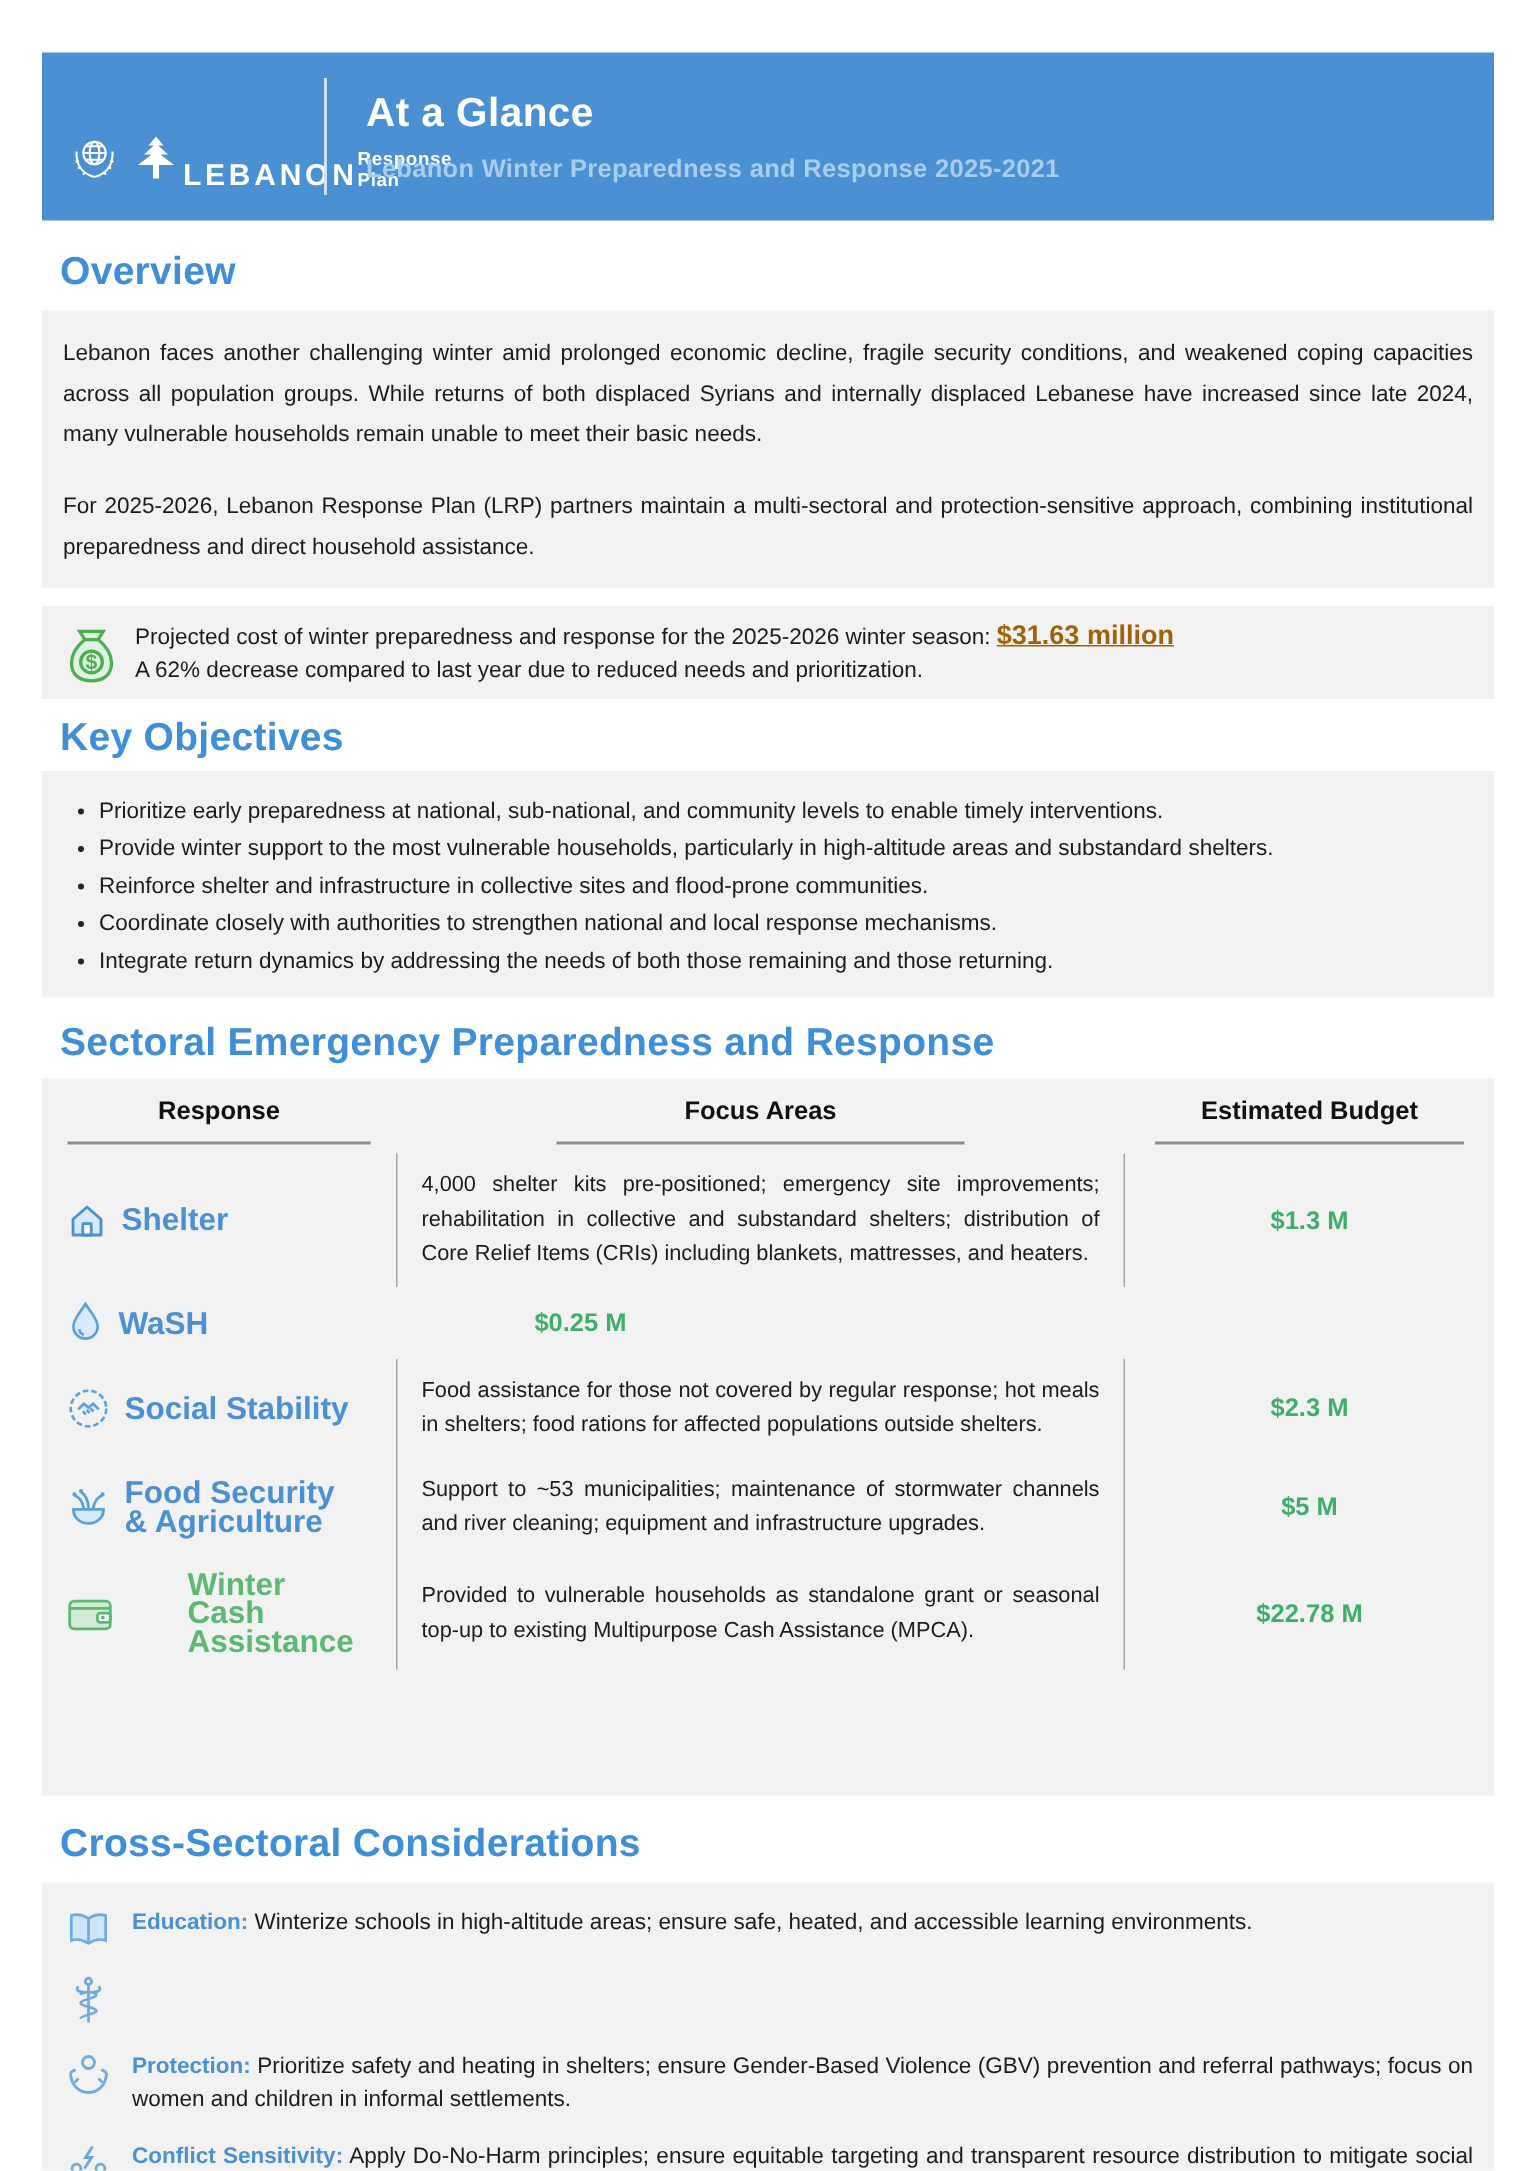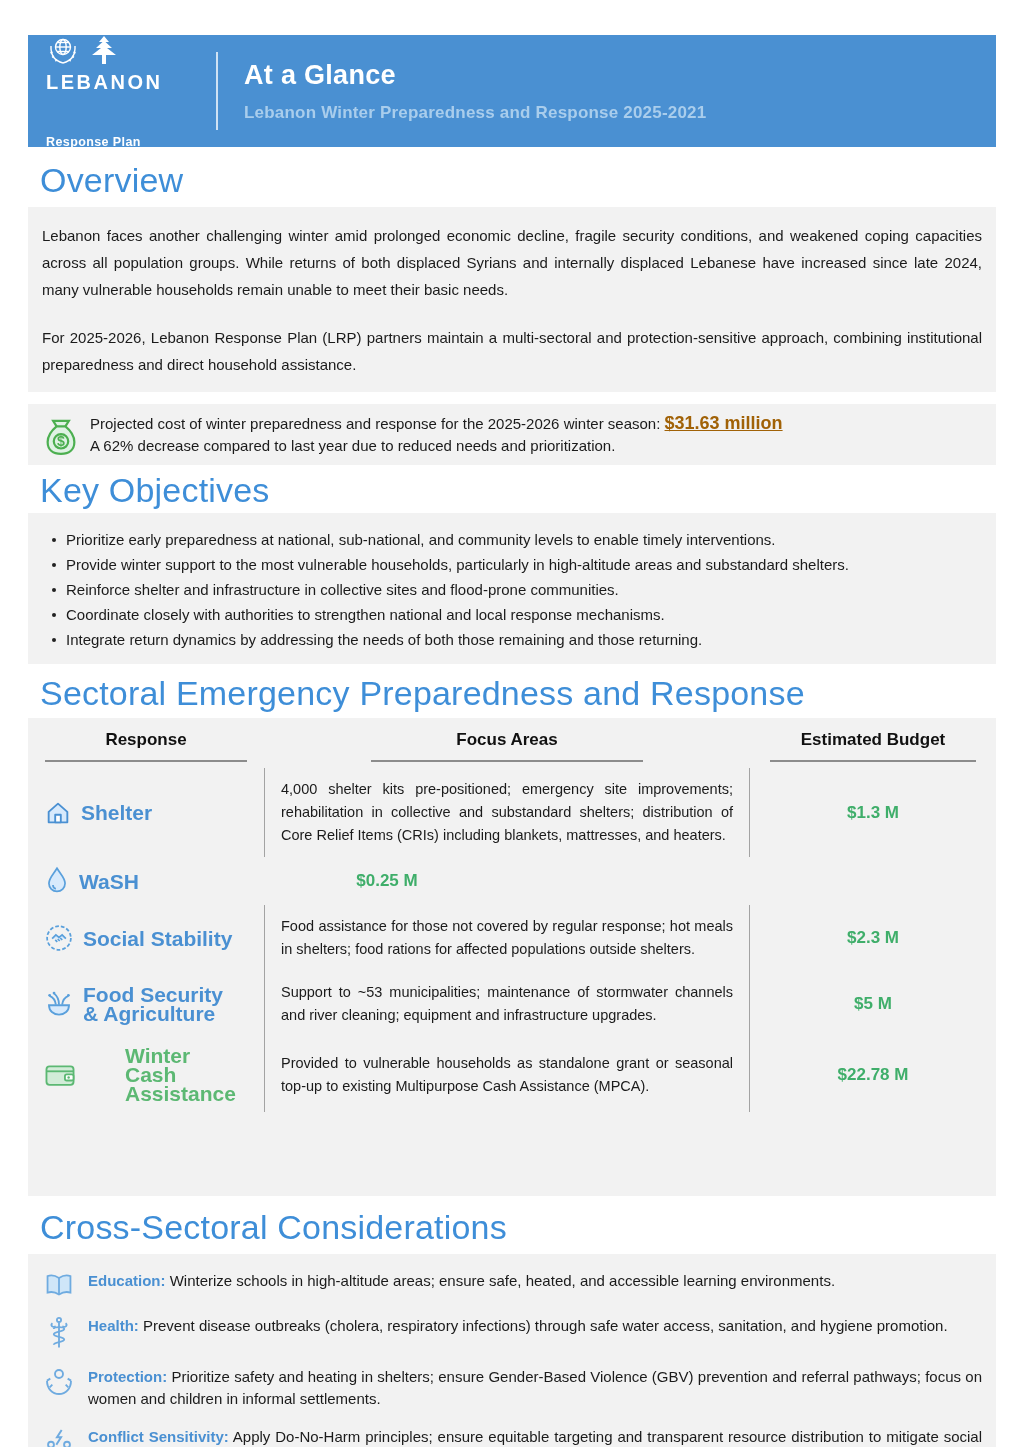--- a/index.html
+++ b/index.html
@@ -1,30 +1,30 @@
 <!DOCTYPE html>
 <html><head>
 <meta charset="utf-8">
 <style>
   * { margin:0; padding:0; box-sizing:border-box; }
   html,body { width:1024px; background:#ffffff; font-family:"Liberation Sans", sans-serif; color:#1b1b1b; }
   .page { width:1024px; height:1447px; padding:35px 28px 0 28px; position:relative; }
 
   
   .topbar { height:112px; background:#4a90d2; display:flex; align-items:center; padding:0 24px 0 18px; }
-  .logo { display:flex; flex-direction:column; align-items:flex-start; width:150px; color:#fff; }
+  .logo { display:flex; flex-direction:row; align-items:flex-end; width:150px; color:#fff; }
   .logo-icons { display:flex; align-items:flex-end; gap:6px; margin-bottom:4px; }
   .logo-name { font-size:20px; font-weight:800; letter-spacing:2.5px; line-height:20px; }
   .logo-sub { font-size:12.5px; font-weight:700; letter-spacing:.4px;margin-top:43px; }
   .v-divider { width:2px; height:78px; background:#cfe2f4; margin:0 26px 0 20px; }
   .titles h1 { color:#ffffff; font-size:27px; font-weight:800; letter-spacing:.3px; margin-bottom:12px; }
   .titles h2 { color:#a9cdec; font-size:17px; font-weight:700; letter-spacing:.2px; }
 
   
-  .sec-h { color:#3e8ed8; font-size:34px; font-weight:400; letter-spacing:.2px; margin-left:12px; line-height:30px; }
+  .sec-h { color:#3e8ed8; font-size:26px; font-weight:700; letter-spacing:.2px; margin-left:12px; line-height:30px; }
   .h-overview { margin-top:18px; }
   .h-keyobj   { margin-top:10px; }
   .h-sectoral { margin-top:14px; }
   .h-cross    { margin-top:16px; }
 
   
   .gblock { background:#f2f2f2; }
   .block-overview { margin-top:12px; padding:15px 14px 14px 14px; min-height:152px; }
   .block-overview p { font-size:15px; line-height:27px; text-align:justify; }
   .block-overview p + p { margin-top:21px; }
@@ -265,21 +265,20 @@
 
     <div class="cs-item">
       <span class="cs-icon">
         <svg width="24" height="34" viewBox="0 0 18 26" fill="none" stroke="#6fabe0" stroke-width="1.4">
           <circle cx="9" cy="3" r="1.6"></circle>
           <line x1="9" y1="5" x2="9" y2="24"></line>
           <path d="M4 5.5 C2 7 4 9 6.5 8 M14 5.5 C16 7 14 9 11.5 8"></path>
           <path d="M5 10 C5 8 13 8 13 10 C13 12 5 12 5 14 C5 16 13 16 13 18 C13 20 5 20 5 22"></path>
         </svg>
       </span>
-      <p class="cs-text"><span class="cs-label">Health:</span> <span>Prevent disease outbreaks (cholera, respiratory infections) through safe water access, sanitation, and hygiene promotion.</span></p>
     </div>
 
     <div class="cs-item">
       <span class="cs-icon">
         <svg width="32" height="30" viewBox="0 0 24 22" fill="none" stroke="#6fabe0" stroke-width="1.4">
           <circle cx="12" cy="5" r="3"></circle>
           <path d="M3 10 C3 16 7 20 12 20 C17 20 21 16 21 10"></path>
           <path d="M3 10 l2.5 -1.5 M21 10 l-2.5 -1.5 M5 15 l2 -2 M19 15 l-2 -2"></path>
         </svg>
       </span>

